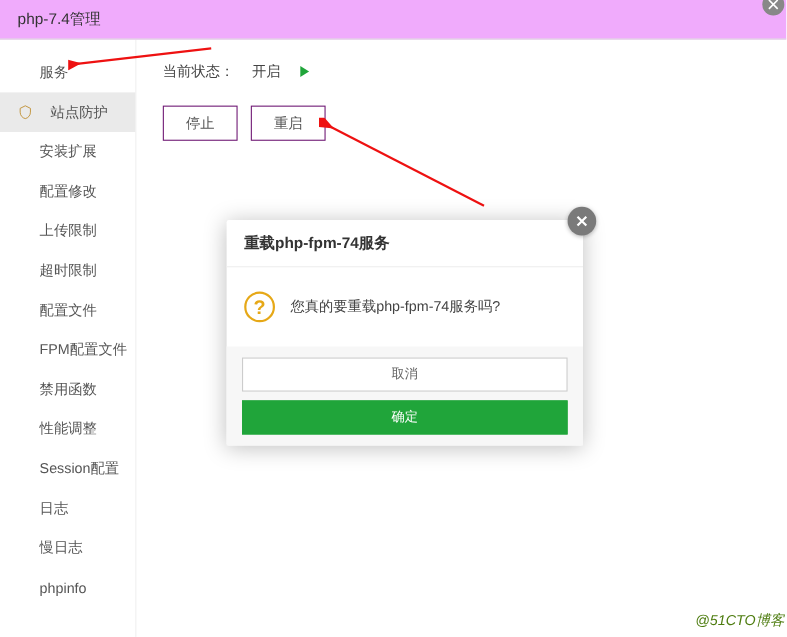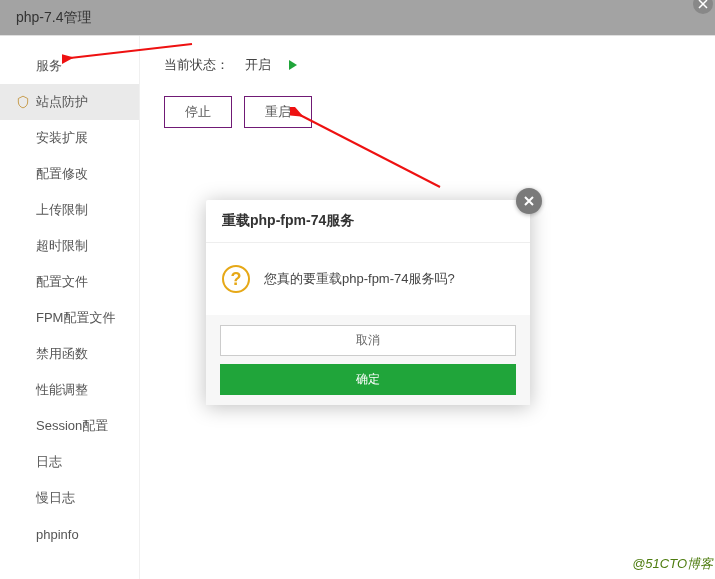--- a/index.html
+++ b/index.html
@@ -8,58 +8,58 @@
       font-size: 13px;
       color: #333;
       background: #fff;
       width: 715px;
       height: 579px;
       overflow: hidden;
       position: relative;
     }
     .header {
       height: 36px;
-      background: #a3a3a3;
+      background: #f0abfc;
       border-bottom: 1px solid #e0e0e0;
       display: flex;
       align-items: center;
       padding: 0 16px;
       position: relative;
     }
     .header-title { font-size: 14px; color: #333; }
     .header-close {
       position: absolute;
       right: 2px; top: -6px;
       width: 20px; height: 20px;
       border-radius: 50%;
       background: #888;
       display: flex; align-items: center; justify-content: center;
       cursor: pointer;
     }
     .header-close svg { width: 10px; height: 10px; }
     .container { display: flex; height: calc(100% - 36px); }
     .sidebar {
-      width: 140px;
+      width: 124px;
       background: #fff;
       padding-top: 12px;
       border-right: 1px solid #f0f0f0;
     }
     .sidebar-item {
       height: 36px;
       display: flex;
       align-items: center;
       padding-left: 36px;
       font-size: 13px;
       color: #555;
       cursor: pointer;
     }
     .sidebar-item.active {
       background: #eaeaea;
     }
-    .sidebar-item.with-icon { padding-left: 16px; gap: 6px; }
+    .sidebar-item.with-icon { padding-left: 16px; gap: 16px; }
     .shield-icon {
       width: 14px; height: 14px;
       display: inline-flex;
     }
     .main {
       flex: 1;
       padding: 20px 24px;
     }
     .status-row {
       display: flex;

